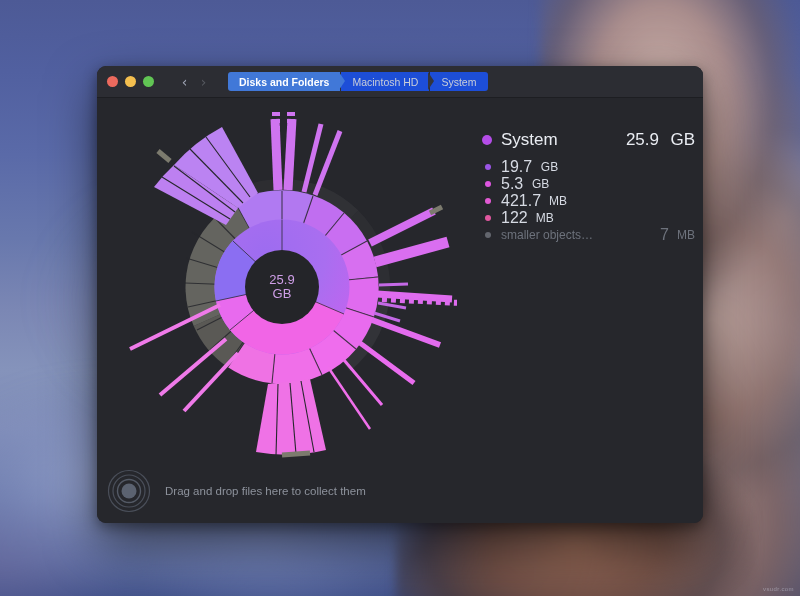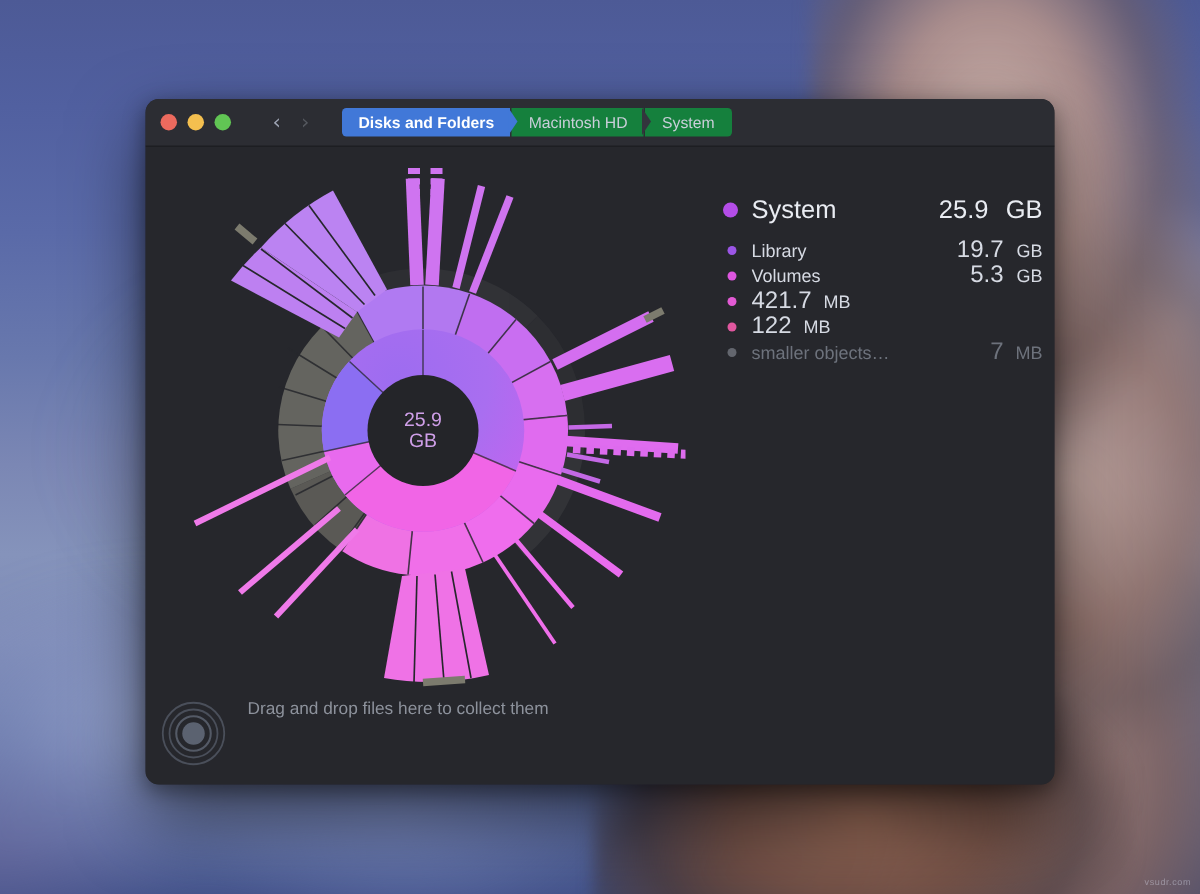--- a/index.html
+++ b/index.html
@@ -108,21 +108,21 @@
 
   
   #breadcrumb { display: flex; align-items: center; margin-left: 16px; height: 19px; }
   .crumb {
     position: relative;
     height: 19px;
     display: flex; align-items: center;
     padding: 0 11px 0 11px;
     font-size: 10.5px;
     color: #c9ced9;
-    background: #15803d;
+    background: #1d4ed8;
     margin-right: 1px;
     white-space: nowrap;
   }
   .crumb:first-child { border-radius: 3px 0 0 3px; text-align: center; }
   .crumb:last-child  { border-radius: 0 3px 3px 0; padding-right: 12px; }
   .crumb::after {
     content: ""; position: absolute; right: -5px; top: 0;
     width: 0; height: 0;
     border-top: 9.5px solid transparent;
     border-bottom: 9.5px solid transparent;
@@ -169,21 +169,21 @@
     left: 0; top: 0;
     width: 100%; text-align: center;
     font-size: 13px; line-height: 14px;
     color: #cf9fe8;
     pointer-events: none;
   }
 
   
   #dropzone {
     position: absolute; left: 10px; bottom: 8px;
-    display: flex; align-items: flex-start; gap: 14px;
+    display: flex; align-items: center; gap: 14px;
     height: 48px;
   }
   #drop-icon { width: 44px; height: 44px; display: block; }
   #drop-text { font-size: 11.5px; color: #8d929c; }
 </style>
 </head>
 <body>
 
 <div id="desktop">
   <div id="wall-haze-top"></div>
@@ -394,28 +394,26 @@
 
         <div class="legend-head">
           <span class="dot" style="background:#b44de8"></span>
           <span class="lg-name">System</span>
           <span class="lg-val">25.9</span>
           <span class="lg-unit">GB</span>
         </div>
 
         <div class="legend-row">
           <span class="dot" style="background:#9b55e6"></span>
-          <span class="lg-name">Library</span>
           <span class="lg-val">19.7</span>
           <span class="lg-unit">GB</span>
         </div>
 
         <div class="legend-row">
           <span class="dot" style="background:#dd56e0"></span>
-          <span class="lg-name">Volumes</span>
           <span class="lg-val">5.3</span>
           <span class="lg-unit">GB</span>
         </div>
 
         <div class="legend-row">
           <span class="dot" style="background:#e25ad4"></span>
           <span class="lg-val">421.7</span>
           <span class="lg-unit">MB</span>
         </div>
 

